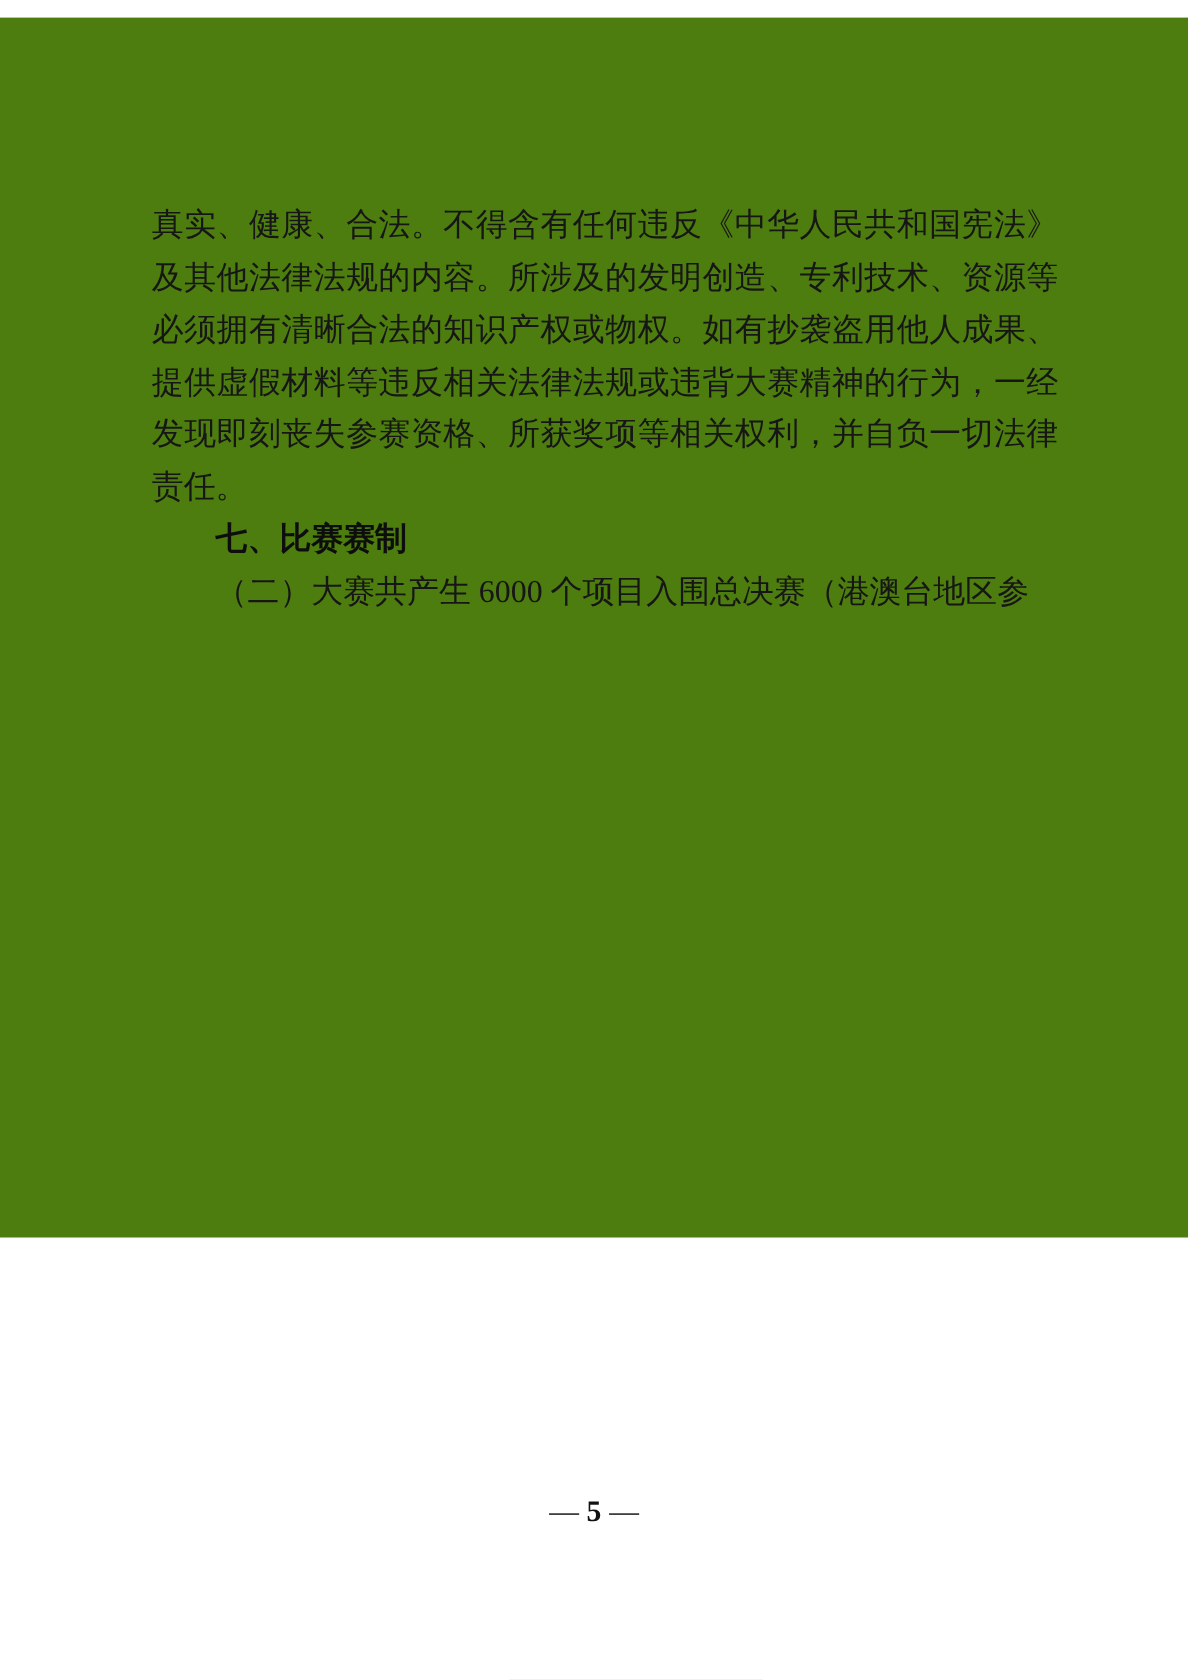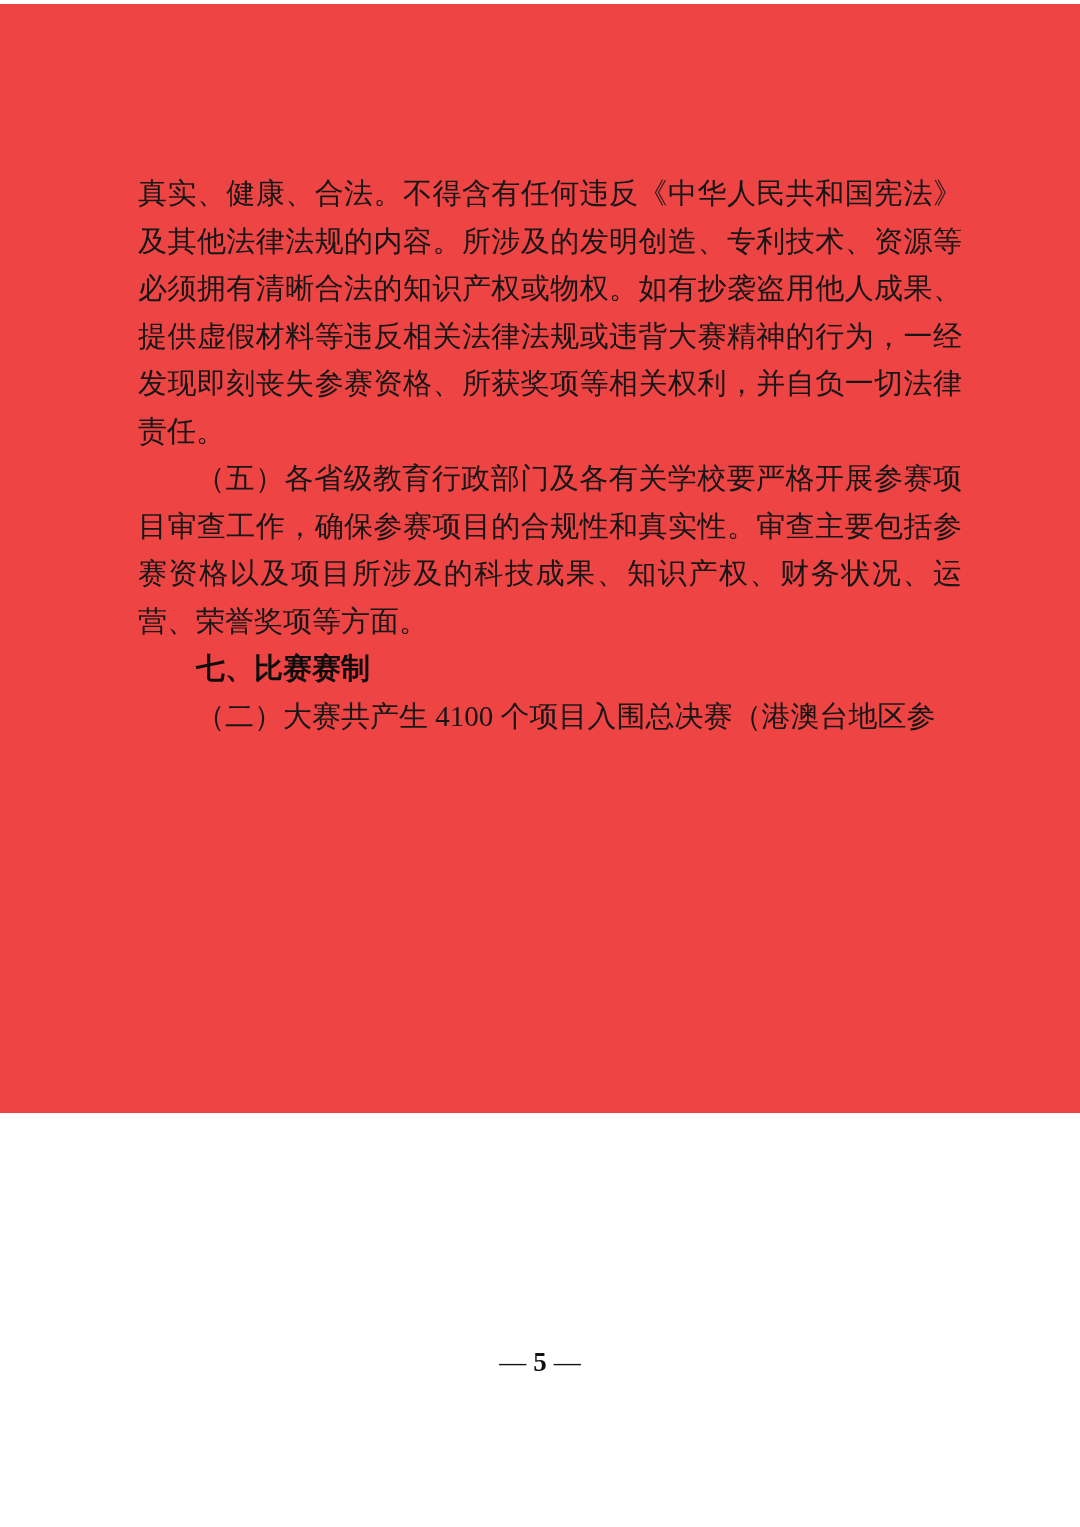--- a/index.html
+++ b/index.html
@@ -10,23 +10,23 @@
   body {
     width: 1080px;
     height: 1527px;
     position: relative;
     overflow: hidden;
     font-family: "Liberation Serif", "DejaVu Serif", serif;
     color: #161616;
   }
   .doc-page {
     position: absolute;
-    left: 0; top: 4px;
+    left: 0; top: 16px;
     width: 1080px; height: 1109px;
-    background: #ef4444;
+    background: #4d7c0f;
   }
   .text-block {
     position: absolute;
     left: 138px;
     top: 166px;
     width: 824px;
     font-size: 29px;
     line-height: 47.5px;
     text-align: justify;
     text-justify: inter-ideograph;
@@ -64,22 +64,21 @@
     padding: 0 3px;
   }
 </style>
 </head>
 <body>
 
 <div class="doc-page">
 
   <div class="text-block">
     <p class="para">真实、健康、合法。不得含有任何违反《中华人民共和国宪法》及其他法律法规的内容。所涉及的发明创造、专利技术、资源等必须拥有清晰合法的知识产权或物权。如有抄袭盗用他人成果、提供虚假材料等违反相关法律法规或违背大赛精神的行为，一经发现即刻丧失参赛资格、所获奖项等相关权利，并自负一切法律责任。</p>
-    <p class="para para-indent">（五）各省级教育行政部门及各有关学校要严格开展参赛项目审查工作，确保参赛项目的合规性和真实性。审查主要包括参赛资格以及项目所涉及的科技成果、知识产权、财务状况、运营、荣誉奖项等方面。</p>
     <p class="section-heading">七、比赛赛制</p>
-    <p class="para para-indent">（二）大赛共产生 4100 个项目入围总决赛（港澳台地区参</p>
+    <p class="para para-indent">（二）大赛共产生 6000 个项目入围总决赛（港澳台地区参</p>
   </div>
 
   <div class="page-footer">
     <span class="dash">—</span><span class="num">5</span><span class="dash">—</span>
   </div>
 
 </div>
 
 </body></html>

